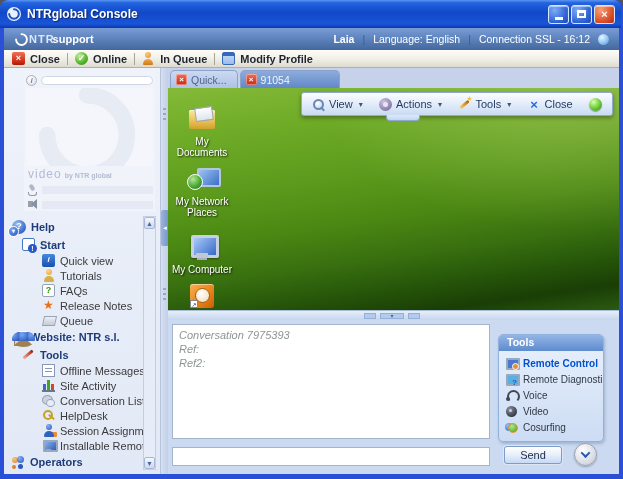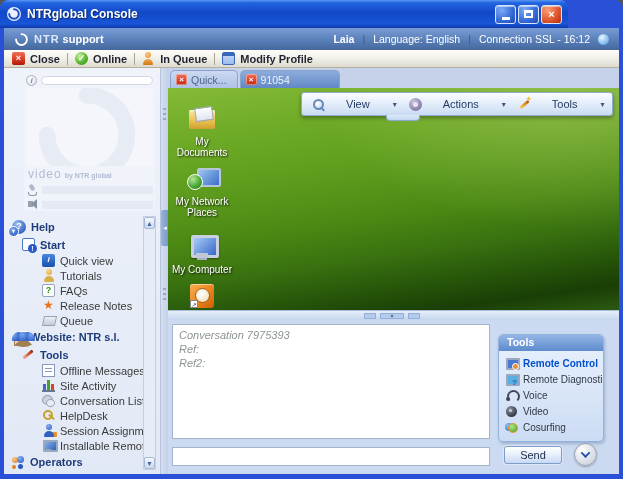--- a/index.html
+++ b/index.html
@@ -4,21 +4,21 @@
 <style>
   * { margin:0; padding:0; box-sizing:border-box; }
   html,body { background:#555; font-family:"Liberation Sans", sans-serif; }
   .window {
     position:relative; width:623px; height:479px;
     background:#2a50d8; border-radius:8px 8px 0 0; overflow:hidden;
     font-size:11px;
   }
   
   .titlebar {
-    position:absolute; left:0; top:0; width:568px; height:28px;
+    position:absolute; left:0; top:0; width:621px; height:28px;
     background:linear-gradient(180deg,#5a96f2 0%,#2264e0 10%,#1148c8 45%,#1a55d8 85%,#0c38a8 100%);
     border-radius:8px 8px 0 0;
     display:flex; align-items:center; padding:0 6px; color:#fff;
   }
   .titlebar .app-icon { width:16px; height:16px; margin-right:5px; }
   .titlebar .title { font-weight:bold; font-size:12px; text-shadow:1px 1px 1px rgba(0,0,0,.5); flex:1; }
   .winbtn {
     width:21px; height:19px; margin-left:2px; border-radius:3px;
     border:1px solid #d8e4f8; display:flex; align-items:center; justify-content:center;
     color:#fff; font-weight:bold; font-size:11px;
@@ -27,21 +27,21 @@
   }
   .winbtn.close-btn { background:radial-gradient(circle at 30% 25%,#f8a078,#e05830 55%,#b02810); }
   .winbtn .min-glyph { width:8px; height:3px; background:#fff; margin-top:8px; }
   .winbtn .max-glyph { width:9px; height:8px; border:2px solid #fff; border-top-width:3px; }
   
   .appheader {
     position:absolute; left:4px; top:28px; width:615px; height:22px;
     background:linear-gradient(180deg,#7a9cd4 0%,#5c82bc 50%,#44689c 100%);
     display:flex; align-items:center; padding:0 10px; color:#fff;
   }
-  .brand { display:flex; align-items:center; gap:5px; flex:1; }
+  .brand { display:flex; align-items:center; flex:1; }
   .brand svg { width:15px; height:15px; }
   .brand .b1 { font-weight:bold; letter-spacing:1px; color:#dce8fa; }
   .brand .b2 { font-weight:bold; color:#fff; margin-left:-2px; }
   .hdr-right { display:flex; align-items:center; gap:8px; font-size:10.5px; }
   .hdr-right .sep { color:#3a5c94; }
   .hdr-right .user { font-weight:bold; }
   .orb-blue {
     width:11px; height:11px; border-radius:50%;
     background:radial-gradient(circle at 35% 30%,#e8f6ff,#90c4f4 55%,#4888cc);
   }
@@ -129,21 +129,21 @@
   
   .remote-toolbar {
     position:absolute; right:6px; top:4px; width:312px; height:24px;
     background:linear-gradient(180deg,#fcfdff,#dde9f8 60%,#c9dbf2);
     border:1px solid #8fa9d0; border-radius:3px;
     box-shadow:0 2px 4px rgba(0,0,0,.35);
     display:flex; align-items:center; gap:6px; padding:0 10px;
     color:#253c64;
   }
   .remote-toolbar .notch { position:absolute; left:84px; bottom:-6px; width:34px; height:6px; background:linear-gradient(180deg,#dde9f8,#c2d6f0); border:1px solid #8fa9d0; border-top:none; border-radius:0 0 4px 4px; }
-  .rt-item { display:flex; align-items:center; gap:21px; cursor:pointer; }
+  .rt-item { display:flex; align-items:center; gap:4px; cursor:pointer; }
   .rt-caret { font-size:8px; color:#40557c; margin-left:2px; }
   .rt-spacer { flex:1; }
   .ic-magnifier::before { content:""; position:absolute; left:1px; top:1px; width:7px; height:7px; border:2px solid #6888b8; border-radius:50%; background:radial-gradient(circle at 35% 30%,#fff,#bcd4f0); }
   .ic-magnifier::after { content:""; position:absolute; right:0; bottom:1px; width:5px; height:2px; background:#6888b8; transform:rotate(45deg); }
   .ic-gear { border-radius:50%; background:radial-gradient(circle at 35% 30%,#cac2dc,#8a7caa 70%,#6a5c8a); }
   .ic-gear::after { content:""; position:absolute; left:4px; top:4px; width:5px; height:5px; border-radius:50%; background:#e8e4f4; }
   .ic-wand::before { content:""; position:absolute; left:1px; top:5px; width:11px; height:3px; border-radius:2px; background:linear-gradient(90deg,#f8d060,#d88020 70%,#a05810); transform:rotate(-40deg); }
   .ic-wand::after { content:"★"; position:absolute; right:-1px; top:-3px; font-size:7px; color:#f0c030; }
   .ic-close-x { color:#2868d8; font-weight:900; font-size:13px; line-height:13px; text-align:center; }
   .orb-green { width:13px; height:13px; border-radius:50%; background:radial-gradient(circle at 35% 30%,#d8ffb0,#68c830 55%,#2e8810); box-shadow:0 1px 1px rgba(0,0,0,.3); }

